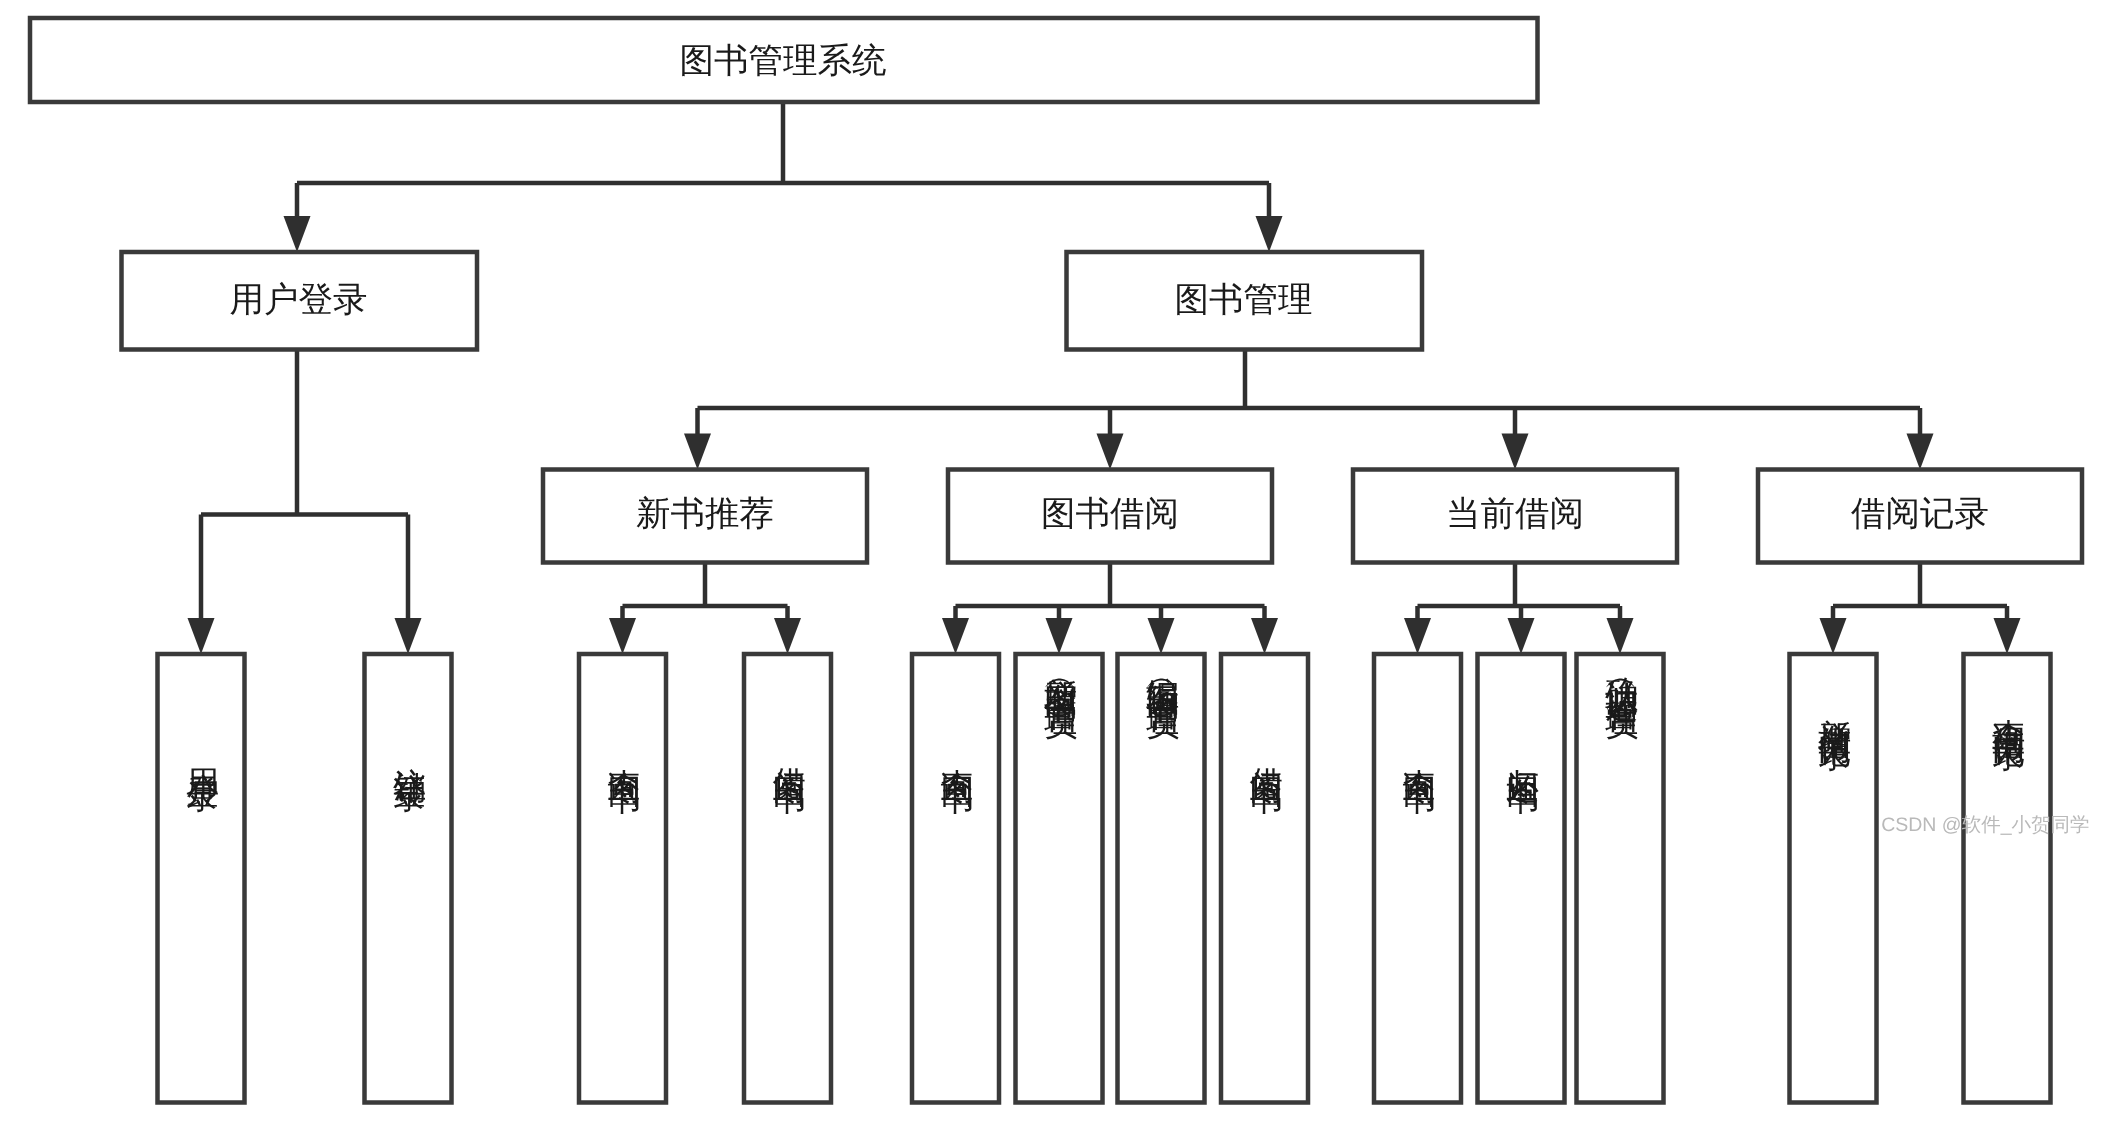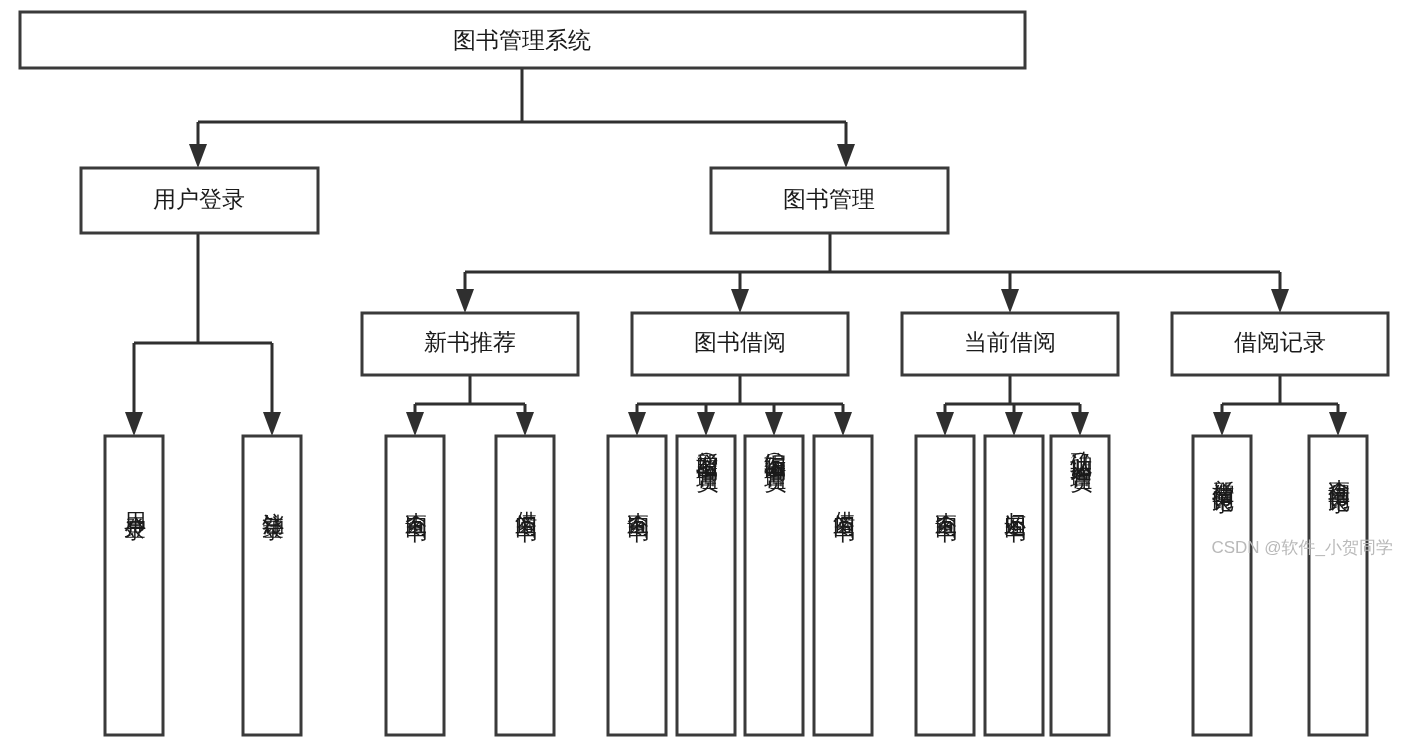--- a/index.html
+++ b/index.html
@@ -53,21 +53,21 @@
   }
   .arrow-head {
     fill: #2f2f2f;
     stroke: none;
   }
   .watermark {
     position: absolute;
     right: 12px;
     bottom: 5px;
     font-family: "Liberation Sans", "DejaVu Sans", sans-serif;
-    font-size: 17px;
+    font-size: 13px;
     color: #b9b9b9;
     white-space: nowrap;
     pointer-events: none;
     user-select: none;
   }
 </style>
 </head>
 <body>
 
 <div id="diagram-root">

